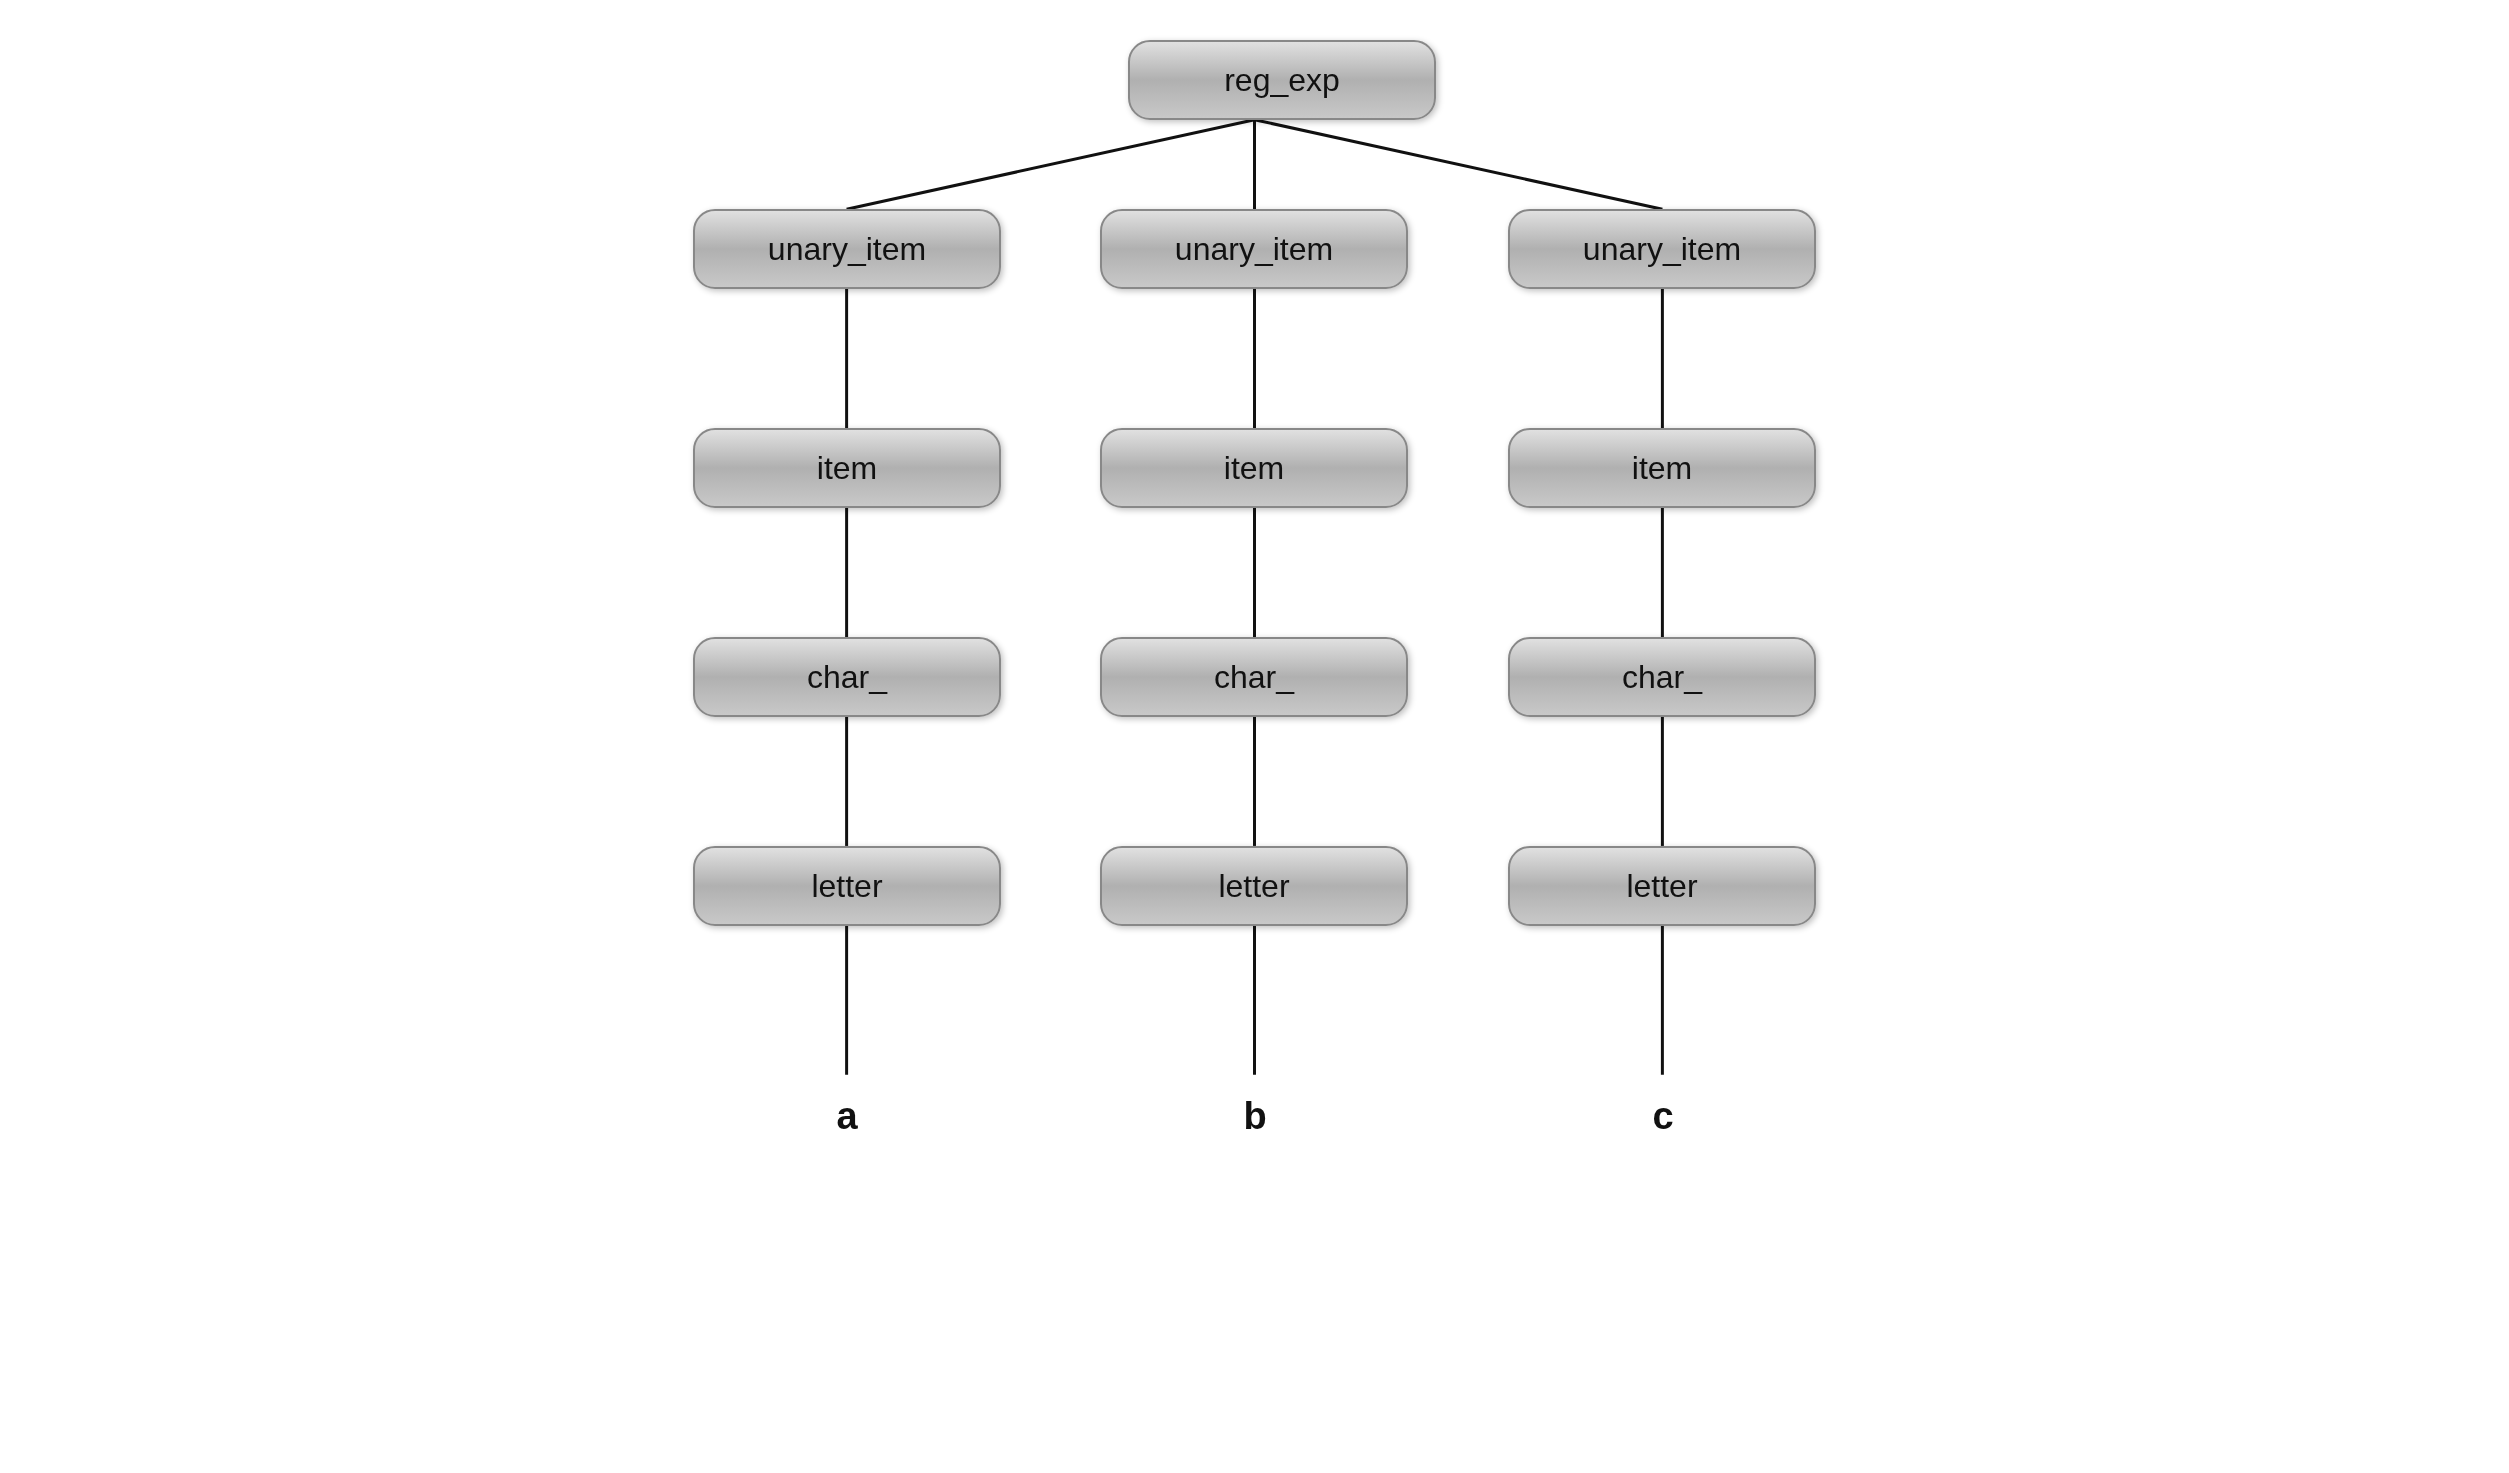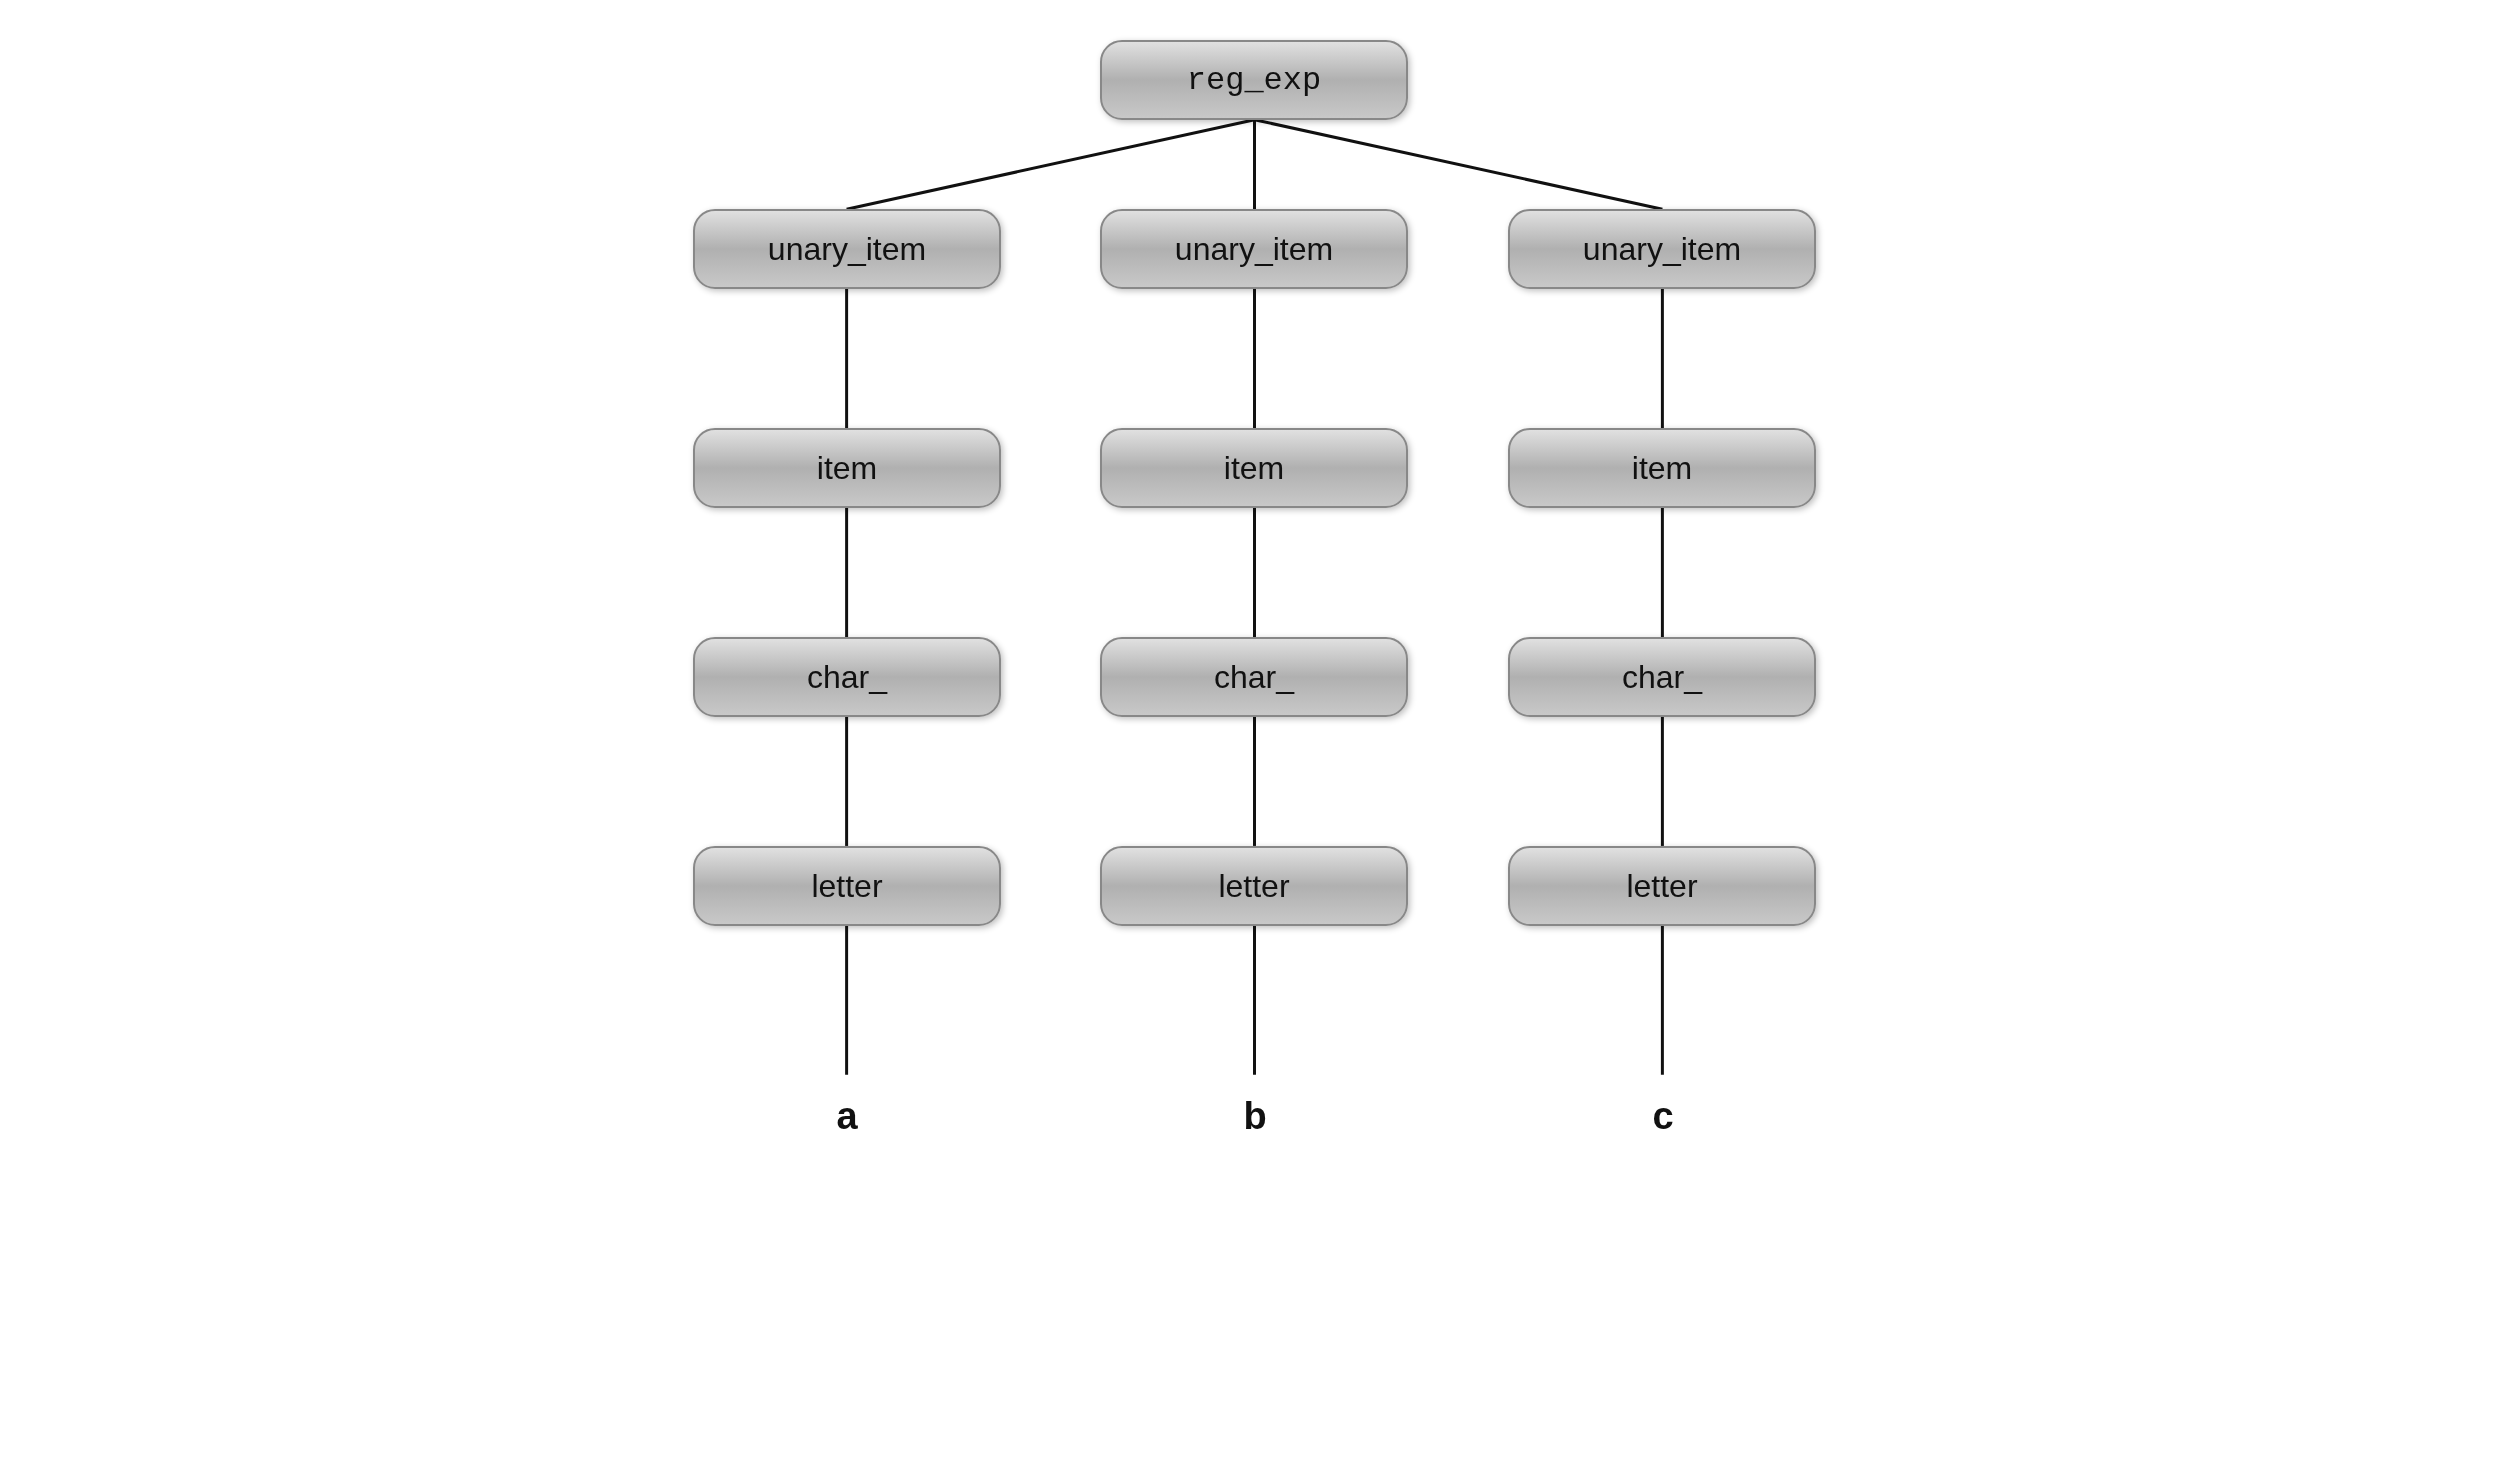--- a/index.html
+++ b/index.html
@@ -79,21 +79,21 @@
 
     <line x1="1671" y1="720" x2="1671" y2="850" stroke="#111" stroke-width="3"></line>
 
     <line x1="851" y1="930" x2="851" y2="1080" stroke="#111" stroke-width="3"></line>
 
     <line x1="1261" y1="930" x2="1261" y2="1080" stroke="#111" stroke-width="3"></line>
 
     <line x1="1671" y1="930" x2="1671" y2="1080" stroke="#111" stroke-width="3"></line>
   </svg>
 
-  <div class="node" style="left: 1100px; top: 40px; width: 308px; height: 80px; font-family: Liberation Mono, monospace;">
+  <div class="node" style="left: 1128px; top: 40px; width: 308px; height: 80px;">
     <span>reg_exp</span>
   </div>
 
   <div class="node" style="left: 693px; top: 209px; width: 308px; height: 80px;">
     <span>unary_item</span>
   </div>
   <div class="node" style="left: 1100px; top: 209px; width: 308px; height: 80px;">
     <span>unary_item</span>
   </div>
   <div class="node" style="left: 1508px; top: 209px; width: 308px; height: 80px;">

